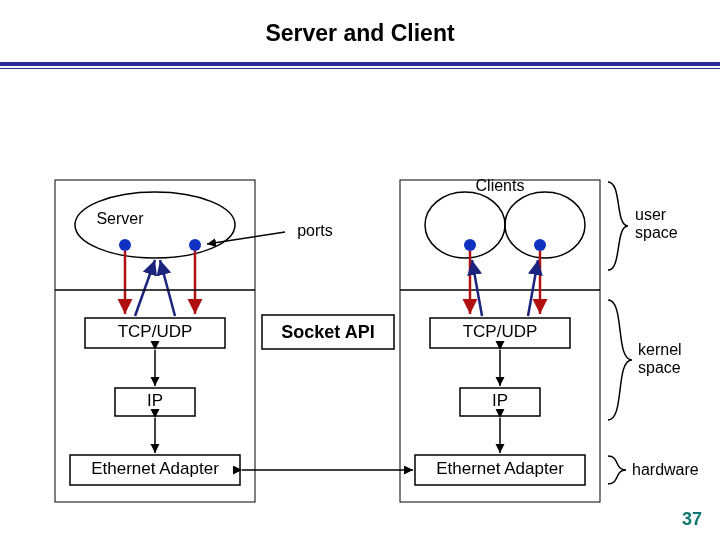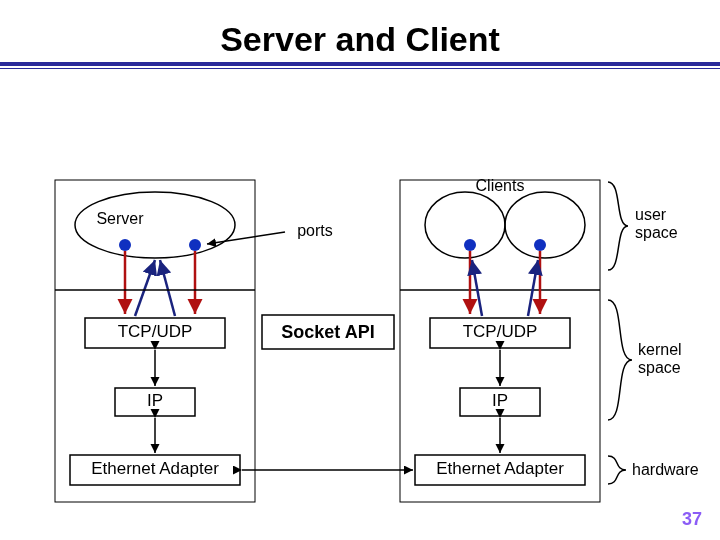--- a/index.html
+++ b/index.html
@@ -15,21 +15,21 @@
     position: relative;
     width: 720px;
     height: 540px;
   }
   .title {
     position: absolute;
     top: 20px;
     left: 0;
     width: 720px;
     text-align: center;
-    font-size: 34px;
+    font-size: 23px;
     font-weight: bold;
     color: #000;
   }
   .rule-thick {
     position: absolute;
     top: 62px;
     left: 0;
     width: 720px;
     height: 4px;
     background: #2a2a9a;
@@ -50,21 +50,21 @@
     font-size: 21px;
     color: #000;
     line-height: 1.25;
   }
   .pagenum {
     position: absolute;
     bottom: 10px;
     right: 18px;
     font-size: 18px;
     font-weight: bold;
-    color: #8b5cf6;
+    color: #0f766e;
   }
   svg { position: absolute; left: 0; top: 0; }
   .box-label {
     font-size: 17px;
     text-anchor: middle;
     dominant-baseline: middle;
     fill: #000;
   }
   .small-label {
     font-size: 16px;

